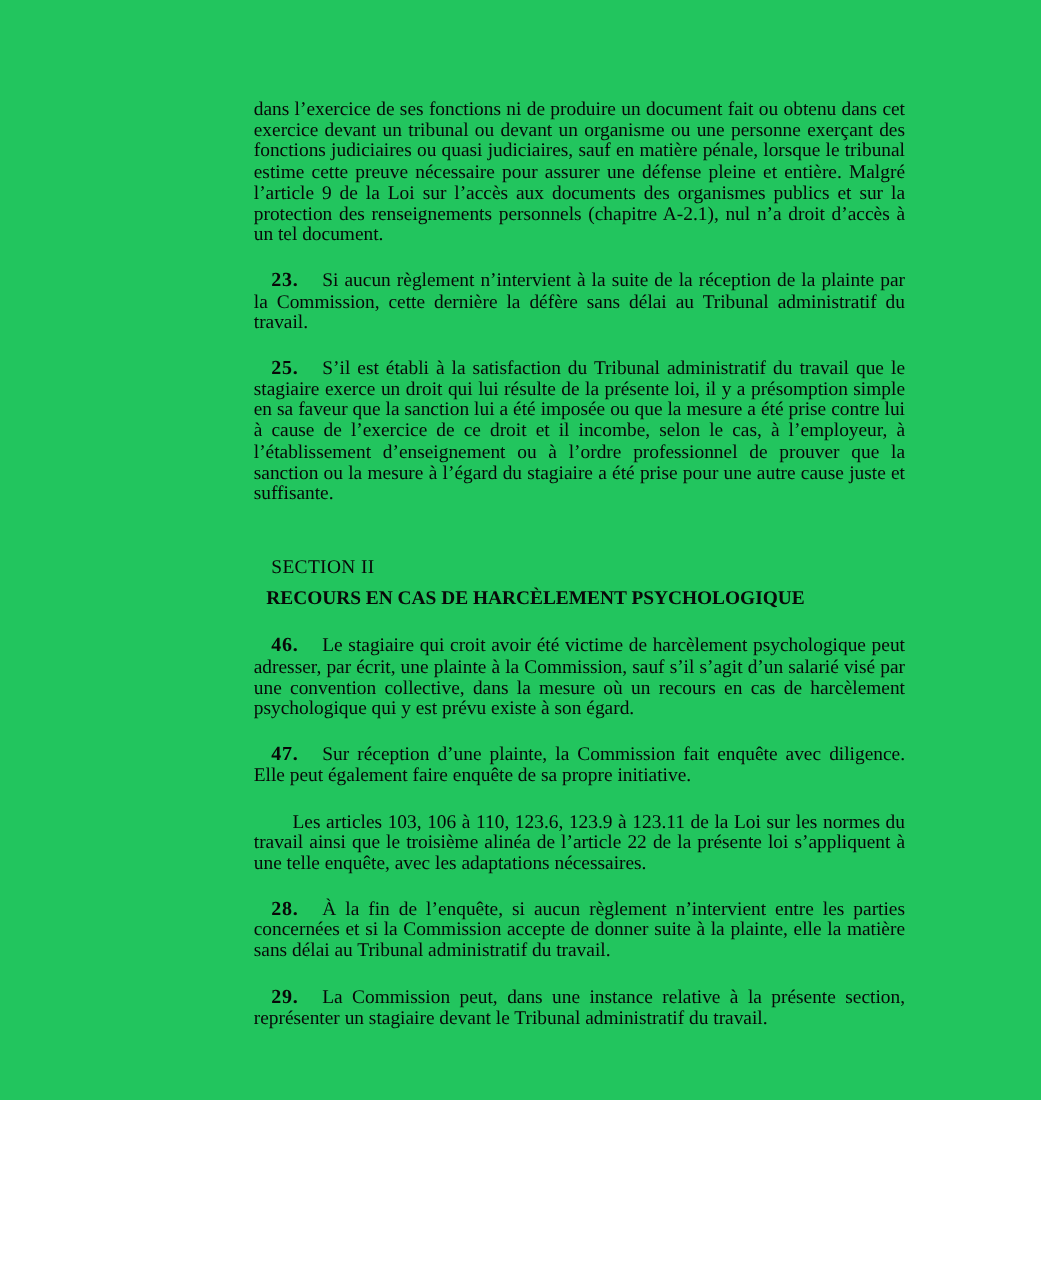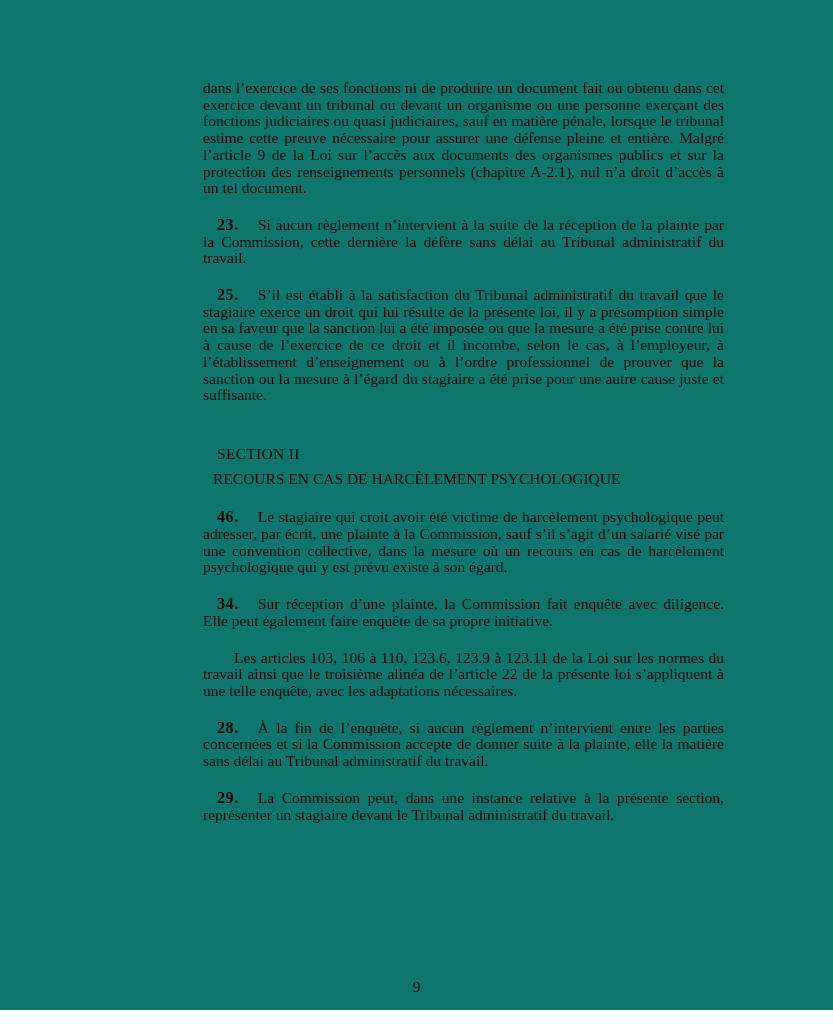--- a/index.html
+++ b/index.html
@@ -3,22 +3,22 @@
 <meta charset="utf-8">
 <style>
   html, body {
     margin: 0;
     padding: 0;
     background: #ffffff;
   }
   .page {
     position: relative;
     width: 833px;
-    height: 1010px;
-    background: #0f766e;
+    height: 880px;
+    background: #22c55e;
     font-family: "Liberation Serif", "DejaVu Serif", serif;
     color: #080808;
     overflow: hidden;
   }
   .content {
     position: absolute;
     left: 203px;
     top: 80px;
     width: 521px;
   }
@@ -43,21 +43,21 @@
   }
   .section-label {
     font-weight: normal;
     font-size: 15.5px;
     line-height: 16.7px;
     margin: 42px 0 0 0;
     text-indent: 14px;
     letter-spacing: 0.3px;
   }
   .section-title {
-    font-weight: normal;
+    font-weight: bold;
     font-size: 15.5px;
     line-height: 16.7px;
     margin: 8px 0 22px 0;
     text-indent: 10px;
   }
   .folio {
     position: absolute;
     left: 0;
     top: 979px;
     width: 833px;
@@ -78,21 +78,21 @@
 
 
     <p class="para article"><span class="art-num">25.</span><span class="art-text">S’il est établi à la satisfaction du Tribunal administratif du travail que le stagiaire exerce un droit qui lui résulte de la présente loi, il y a présomption simple en sa faveur que la sanction lui a été imposée ou que la mesure a été prise contre lui à cause de l’exercice de ce droit et il incombe, selon le cas, à l’employeur, à l’établissement d’enseignement ou à l’ordre professionnel de prouver que la sanction ou la mesure à l’égard du stagiaire a été prise pour une autre cause juste et suffisante.</span></p>
 
     <div class="section-label">SECTION II</div>
     <div class="section-title">RECOURS EN CAS DE HARCÈLEMENT PSYCHOLOGIQUE</div>
 
     <p class="para article"><span class="art-num">46.</span><span class="art-text">Le stagiaire qui croit avoir été victime de harcèlement psychologique peut adresser, par écrit, une plainte à la Commission, sauf s’il s’agit d’un salarié visé par une convention collective, dans la mesure où un recours en cas de harcèlement psychologique qui y est prévu existe à son égard.</span></p>
 
 
-    <p class="para article"><span class="art-num">34.</span><span class="art-text">Sur réception d’une plainte, la Commission fait enquête avec diligence. Elle peut également faire enquête de sa propre initiative.</span></p>
+    <p class="para article"><span class="art-num">47.</span><span class="art-text">Sur réception d’une plainte, la Commission fait enquête avec diligence. Elle peut également faire enquête de sa propre initiative.</span></p>
 
     <p class="para plain">Les articles 103, 106 à 110, 123.6, 123.9 à 123.11 de la Loi sur les normes du travail ainsi que le troisième alinéa de l’article 22 de la présente loi s’appliquent à une telle enquête, avec les adaptations nécessaires.</p>
 
     <p class="para article"><span class="art-num">28.</span><span class="art-text">À la fin de l’enquête, si aucun règlement n’intervient entre les parties concernées et si la Commission accepte de donner suite à la plainte, elle la matière sans délai au Tribunal administratif du travail.</span></p>
 
     <p class="para article"><span class="art-num">29.</span><span class="art-text">La Commission peut, dans une instance relative à la présente section, représenter un stagiaire devant le Tribunal administratif du travail.</span></p>
 
   </div>
 
   <div class="folio">9</div>

